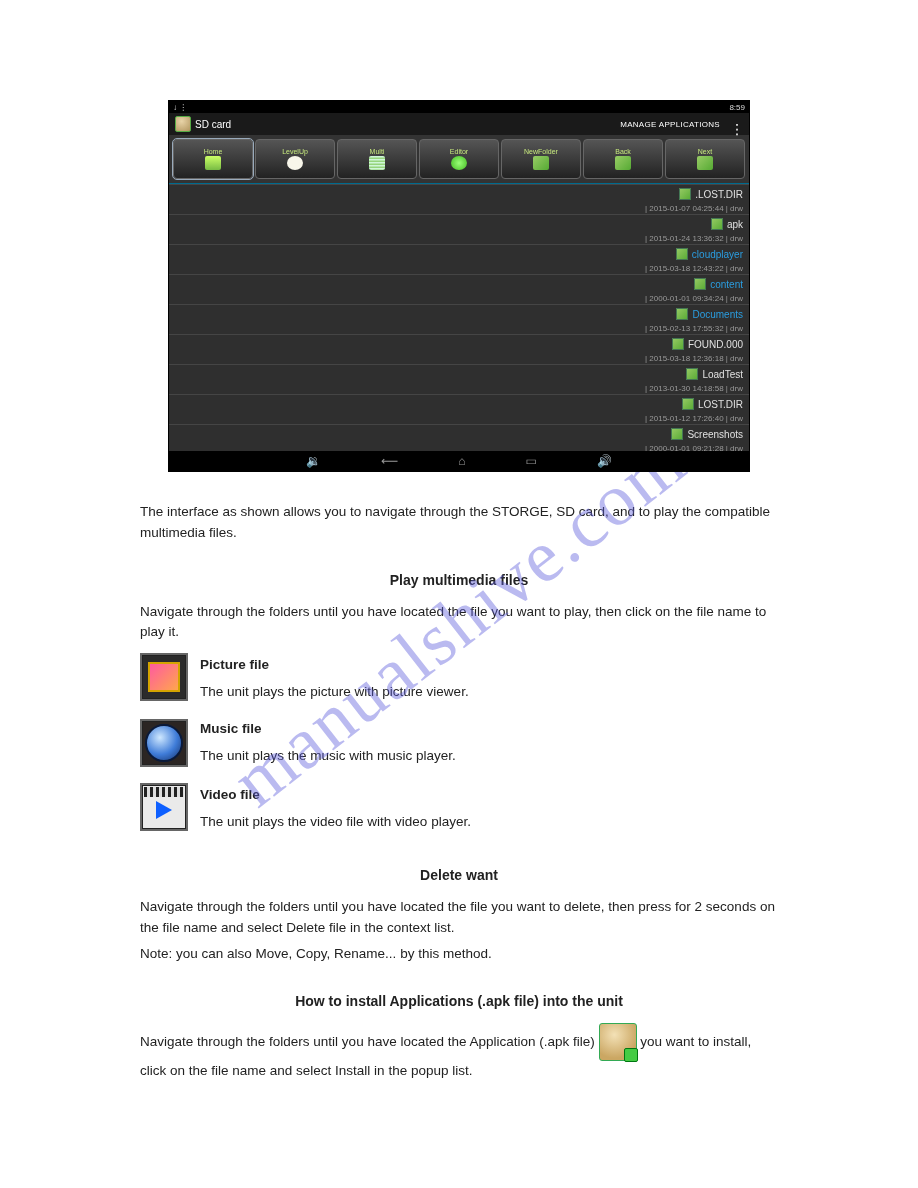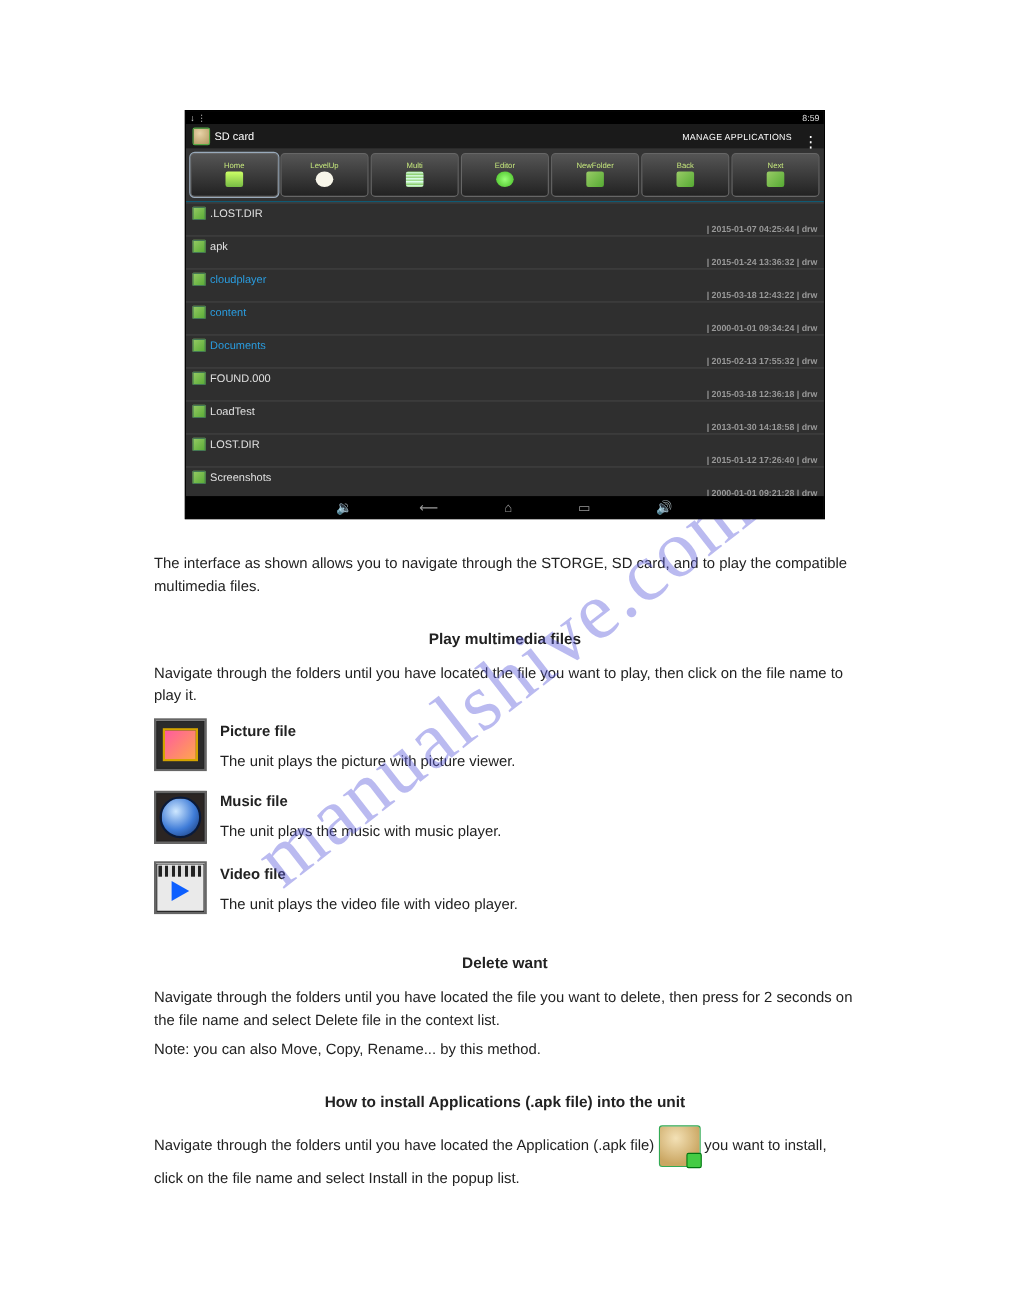--- a/index.html
+++ b/index.html
@@ -9,23 +9,23 @@
   .statusbar{height:12px;background:#000;display:flex;justify-content:space-between;align-items:center;padding:0 4px;font-size:8px;color:#ddd;}
   .titlebar{height:22px;background:#1a1a1a;display:flex;align-items:center;padding:0 6px;justify-content:space-between;}
   .titlebar .left{display:flex;align-items:center;gap:4px;}
   .dots{letter-spacing:-1px;font-size:14px;line-height:0;}
   .toolbar{background:#333;padding:4px;display:flex;gap:2px;border-bottom:1px solid #006b8f;}
   .tbtn{flex:1;height:38px;background:linear-gradient(#555,#222);border:1px solid #666;border-radius:4px;display:flex;flex-direction:column;align-items:center;justify-content:center;font-size:7px;color:#c6e87d;text-align:center;}
   .tbtn.sel{outline:1px solid #9ab;}
   .tbtn .ico{width:16px;height:14px;border-radius:2px;margin-top:1px;}
   .filelist{background:#2f2f2f;}
   .frow{border-top:1px solid #454545;padding:3px 6px 0 6px;height:26px;position:relative;}
-  .frow .fn{display:flex;align-items:center;gap:4px;font-size:10px;color:#e0e0e0;}
+  .frow .fn{display:flex;align-items:center;gap:4px;font-size:10px;color:#e0e0e0;justify-content:flex-end;}
   .frow .fn.link{color:#2a9de0;}
-  .meta{position:absolute;right:6px;bottom:1px;font-size:8px;color:#999;font-weight:bold;}
+  .meta{position:absolute;right:6px;bottom:1px;font-size:8px;color:#999;}
   .fico{width:12px;height:12px;background:linear-gradient(135deg,#9c6,#5a3);border-radius:1px;box-shadow:inset 0 0 0 1px #475;}
   .navbar{position:absolute;bottom:0;left:0;right:0;height:20px;background:#000;display:flex;justify-content:center;align-items:center;gap:60px;color:#999;}
   .navbar span{font-size:12px;display:inline-flex;}
   .appico{width:14px;height:14px;background:radial-gradient(circle at 40% 30%,#e8d4a8,#b2965f);border:1px solid #5a4;display:inline-block;border-radius:2px;}
   
   .doc{ margin:30px 140px 0 140px; font-size:13.5px; color:#222; line-height:1.55;}
   .doc h2{font-size:14px;font-weight:bold;margin:26px 0 10px 0;text-align:center;}
   .doc p{margin:6px 0;}
   .dsec{display:flex;align-items:flex-start;gap:12px;margin-top:10px;}
   .dico{width:44px;height:44px;flex:none;border:2px solid #666;box-shadow:0 0 0 1px #222 inset;}

